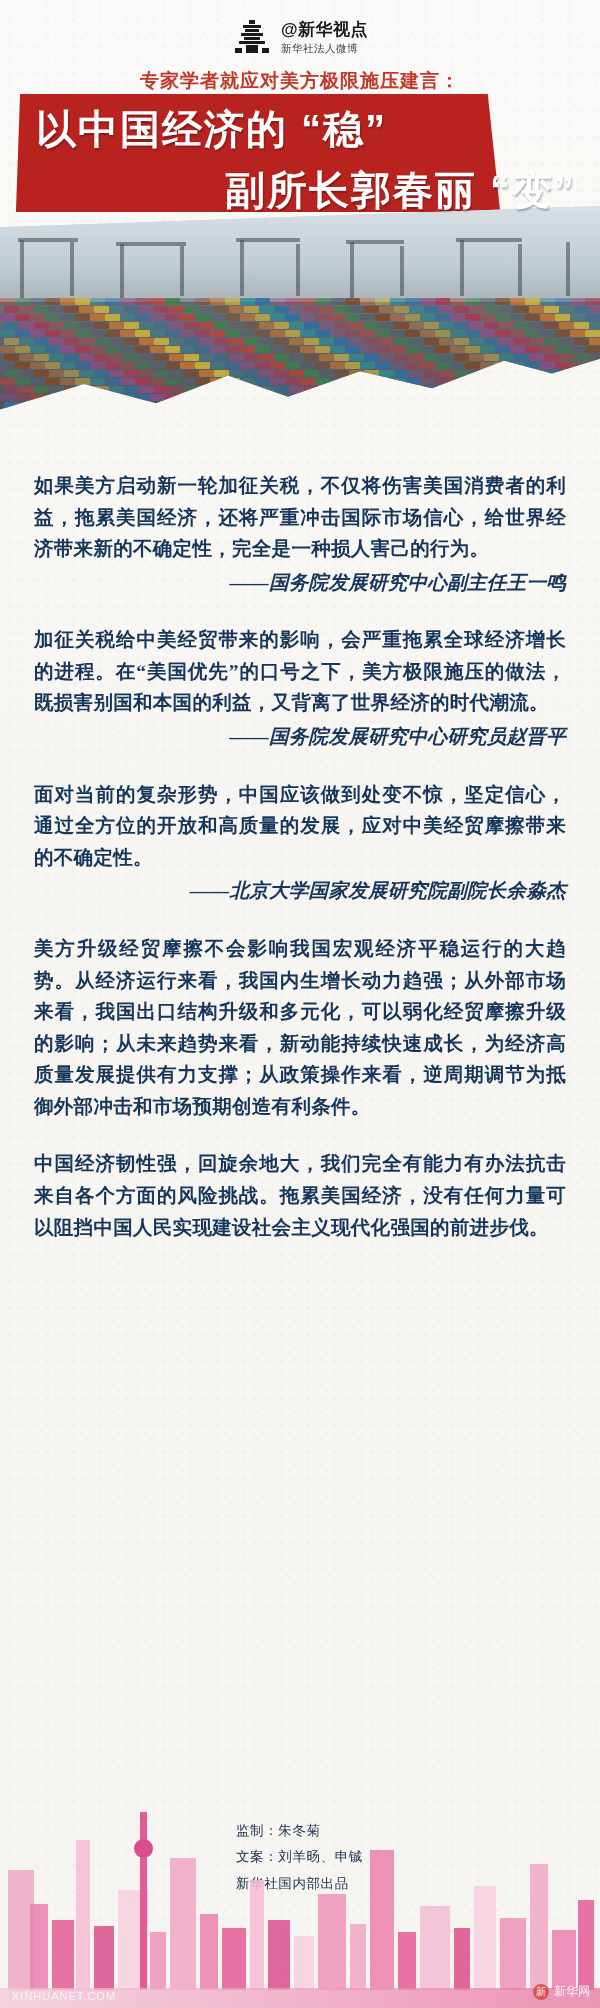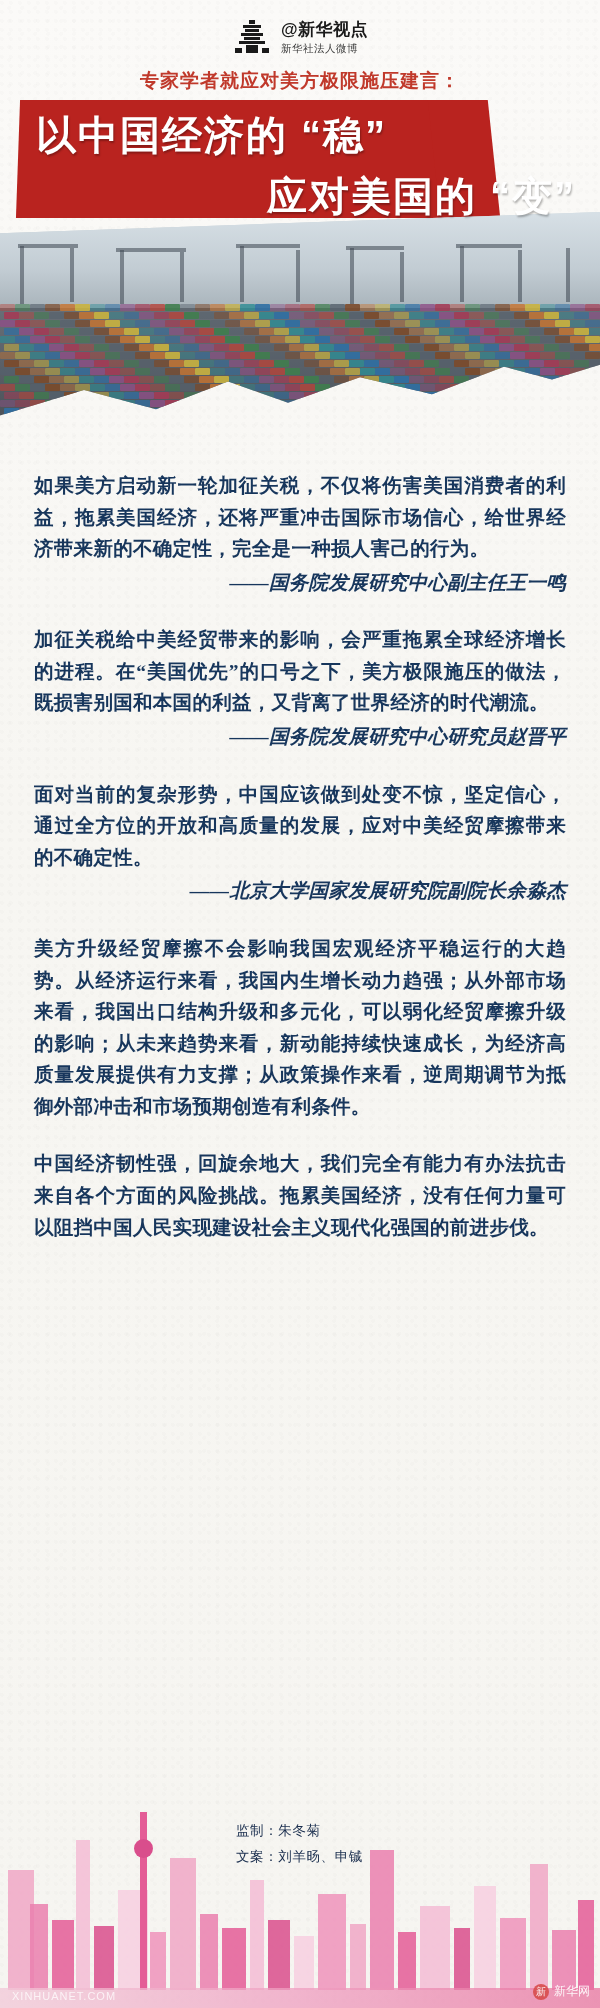--- a/index.html
+++ b/index.html
@@ -65,21 +65,21 @@
     margin: 16px 0 0 0;
     text-align: center;
     font-family: "Liberation Sans", sans-serif;
     font-size: 19px;
     font-weight: bold;
     color: #c0392b;
     letter-spacing: 1px;
   }
   .title-band {
     position: relative;
-    margin-top: 6px;
+    margin-top: 0;
     height: 118px;
   }
   .title-bg {
     position: absolute;
     left: 18px;
     top: 0;
     width: 440px;
     height: 118px;
     background: #b9231f;
     transform: skewX(-2deg);
@@ -272,21 +272,21 @@
       <span class="logo-title">@新华视点</span>
       <span class="logo-sub">新华社法人微博</span>
     </div>
   </div>
 
   <div class="kicker">专家学者就应对美方极限施压建言：</div>
 
   <div class="title-band">
     <div class="title-bg"></div>
     <div class="title-line one">以中国经济的 “稳”</div>
-    <div class="title-line two">应对美国的 “变”</div>
+    <div class="title-line two">副所长郭春丽 “变”</div>
   </div>
 
   <div class="photo">
     <div class="sky"></div>
     <div class="cranes">
       <div class="crane" style="left:20px;top:4px;width:4px;height:58px;"></div>
       <div class="crane" style="left:18px;top:2px;width:60px;height:4px;"></div>
       <div class="crane" style="left:70px;top:6px;width:4px;height:54px;"></div>
       <div class="crane" style="left:120px;top:8px;width:4px;height:54px;"></div>
       <div class="crane" style="left:116px;top:6px;width:70px;height:4px;"></div>
@@ -883,20 +883,21 @@
         <p>美方升级经贸摩擦不会影响我国宏观经济平稳运行的大趋势。从经济运行来看，我国内生增长动力趋强；从外部市场来看，我国出口结构升级和多元化，可以弱化经贸摩擦升级的影响；从未来趋势来看，新动能持续快速成长，为经济高质量发展提供有力支撑；从政策操作来看，逆周期调节为抵御外部冲击和市场预期创造有利条件。</p>
       </div>
       <div class="quote">
         <p>中国经济韧性强，回旋余地大，我们完全有能力有办法抗击来自各个方面的风险挑战。拖累美国经济，没有任何力量可以阻挡中国人民实现建设社会主义现代化强国的前进步伐。</p>
       </div>
     </div>
 
   <div class="credits" id="credits">
       <div class="row"><span class="label">监制：</span><span>朱冬菊</span></div>
       <div class="row"><span class="label">文案：</span><span>刘羊旸、申铖</span></div>
+      <div class="row"><span class="label"></span><span>新华社国内部出品</span></div>
     </div>
 
   <div class="skyline" id="skyline">
       <div class="bld" style="left:8px;width:26px;height:120px;background:#f0a7c6;opacity:0.85;"></div>
       <div class="bld" style="left:30px;width:18px;height:86px;background:#ea7fae;opacity:0.85;"></div>
       <div class="bld" style="left:52px;width:22px;height:70px;background:#e45c96;opacity:0.85;"></div>
       <div class="bld" style="left:76px;width:14px;height:150px;background:#f3bcd5;opacity:0.85;"></div>
       <div class="bld" style="left:94px;width:20px;height:64px;background:#d94e8c;opacity:0.85;"></div>
       <div class="bld" style="left:118px;width:30px;height:100px;background:#f7cfe0;opacity:0.85;"></div>
       <div class="bld" style="left:150px;width:16px;height:58px;background:#ef93bb;opacity:0.85;"></div>

